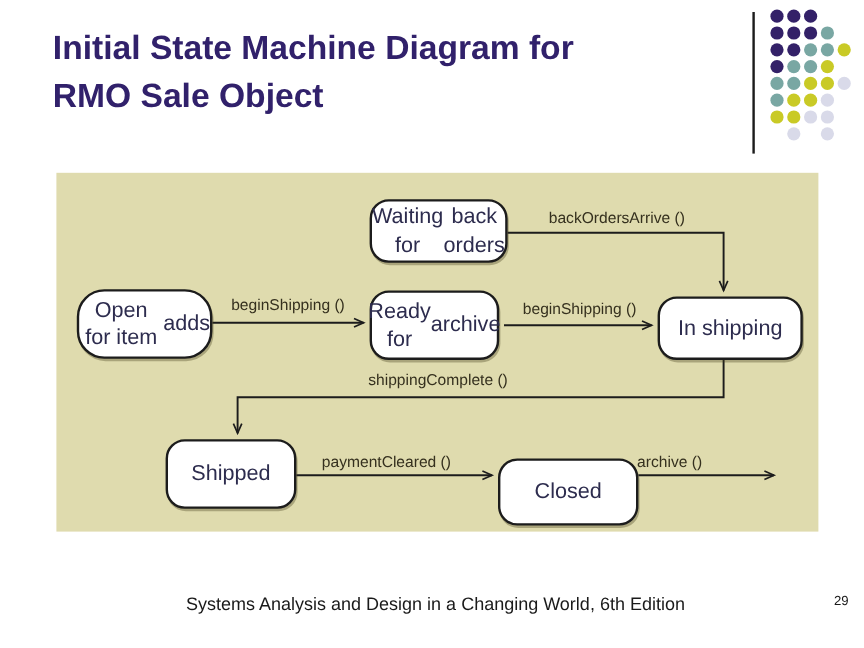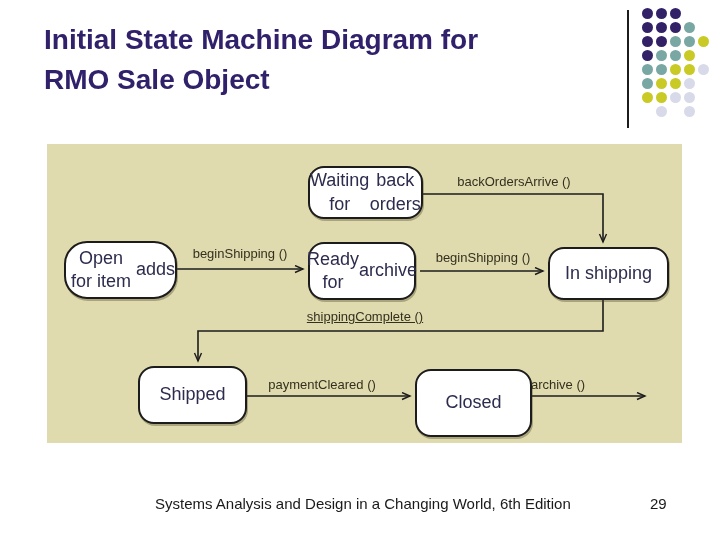--- a/index.html
+++ b/index.html
@@ -38,22 +38,22 @@
   .edge-label{
     position:absolute;transform:translateX(-50%);
     font-size:13px;color:#35301e;white-space:nowrap;
   }
   
   .footer{
     position:absolute;left:155px;top:495px;
     font-size:15px;color:#1a1a1a;
   }
   .page-num{
-    position:absolute;left:650px;top:495px;
-    font-size:15px;color:#1a1a1a;
+    position:absolute;left:695px;top:495px;
+    font-size:11px;color:#1a1a1a;
   }
 </style>
 </head>
 <body>
 
 <div class="slide">
 
   <div class="title">
     <div>Initial State Machine Diagram for</div>
     <div>RMO Sale Object</div>
@@ -104,42 +104,42 @@
     <polyline points="130,125 256,125" class="edge" marker-end="url(#arrowhead)"></polyline>
         <polyline points="376,50 556,50 556,98" class="edge" marker-end="url(#arrowhead)"></polyline>
         <polyline points="373,127 496,127" class="edge" marker-end="url(#arrowhead)"></polyline>
         <polyline points="556,156 556,187 151,187 151,217" class="edge" marker-end="url(#arrowhead)"></polyline>
         <polyline points="200,252 363,252" class="edge" marker-end="url(#arrowhead)"></polyline>
         <polyline points="485,252 598,252" class="edge" marker-end="url(#arrowhead)"></polyline>
       </svg>
   <div class="edge-label" style="left: 193px; top: 102px; color: rgb(53, 48, 30);">beginShipping ()</div>
       <div class="edge-label" style="left: 467px; top: 30px; color: rgb(53, 48, 30);">backOrdersArrive ()</div>
       <div class="edge-label" style="left: 436px; top: 106px; color: rgb(53, 48, 30);">beginShipping ()</div>
-      <div class="edge-label" style="left: 318px; top: 165px; color: rgb(53, 48, 30); text-decoration: underline;">shippingComplete ()</div>
+      <div class="edge-label" style="left: 318px; top: 165px; color: rgb(53, 48, 30);">shippingComplete ()</div>
       <div class="edge-label" style="left: 275px; top: 233px; color: rgb(53, 48, 30);">paymentCleared ()</div>
       <div class="edge-label" style="left: 511px; top: 233px; color: rgb(53, 48, 30);">archive ()</div>
       <div class="state" style="left: 261px; top: 22px; width: 115px; height: 53px;">
         <div>Waiting for</div>
         <div>back orders</div>
       </div>
       <div class="state" style="left: 17px; top: 97px; width: 113px; height: 58px; border-radius: 23px;">
         <div>Open for item</div>
         <div>adds</div>
       </div>
       <div class="state" style="left: 261px; top: 98px; width: 108px; height: 58px;">
         <div>Ready for</div>
         <div>archive</div>
       </div>
       <div class="state" style="left: 501px; top: 103px; width: 121px; height: 53px;">
         <div>In shipping</div>
       </div>
       <div class="state" style="left: 91px; top: 222px; width: 109px; height: 58px;">
         <div>Shipped</div>
       </div>
-      <div class="state" style="left: 368px; top: 225px; width: 117px; height: 68px;">
+      <div class="state" style="left: 368px; top: 238px; width: 117px; height: 56px;">
         <div>Closed</div>
       </div>
     </div>
 
   <div class="footer">Systems Analysis and Design in a Changing World, 6th Edition</div>
   <div class="page-num">29</div>
 
 </div>
 
 </body></html>

